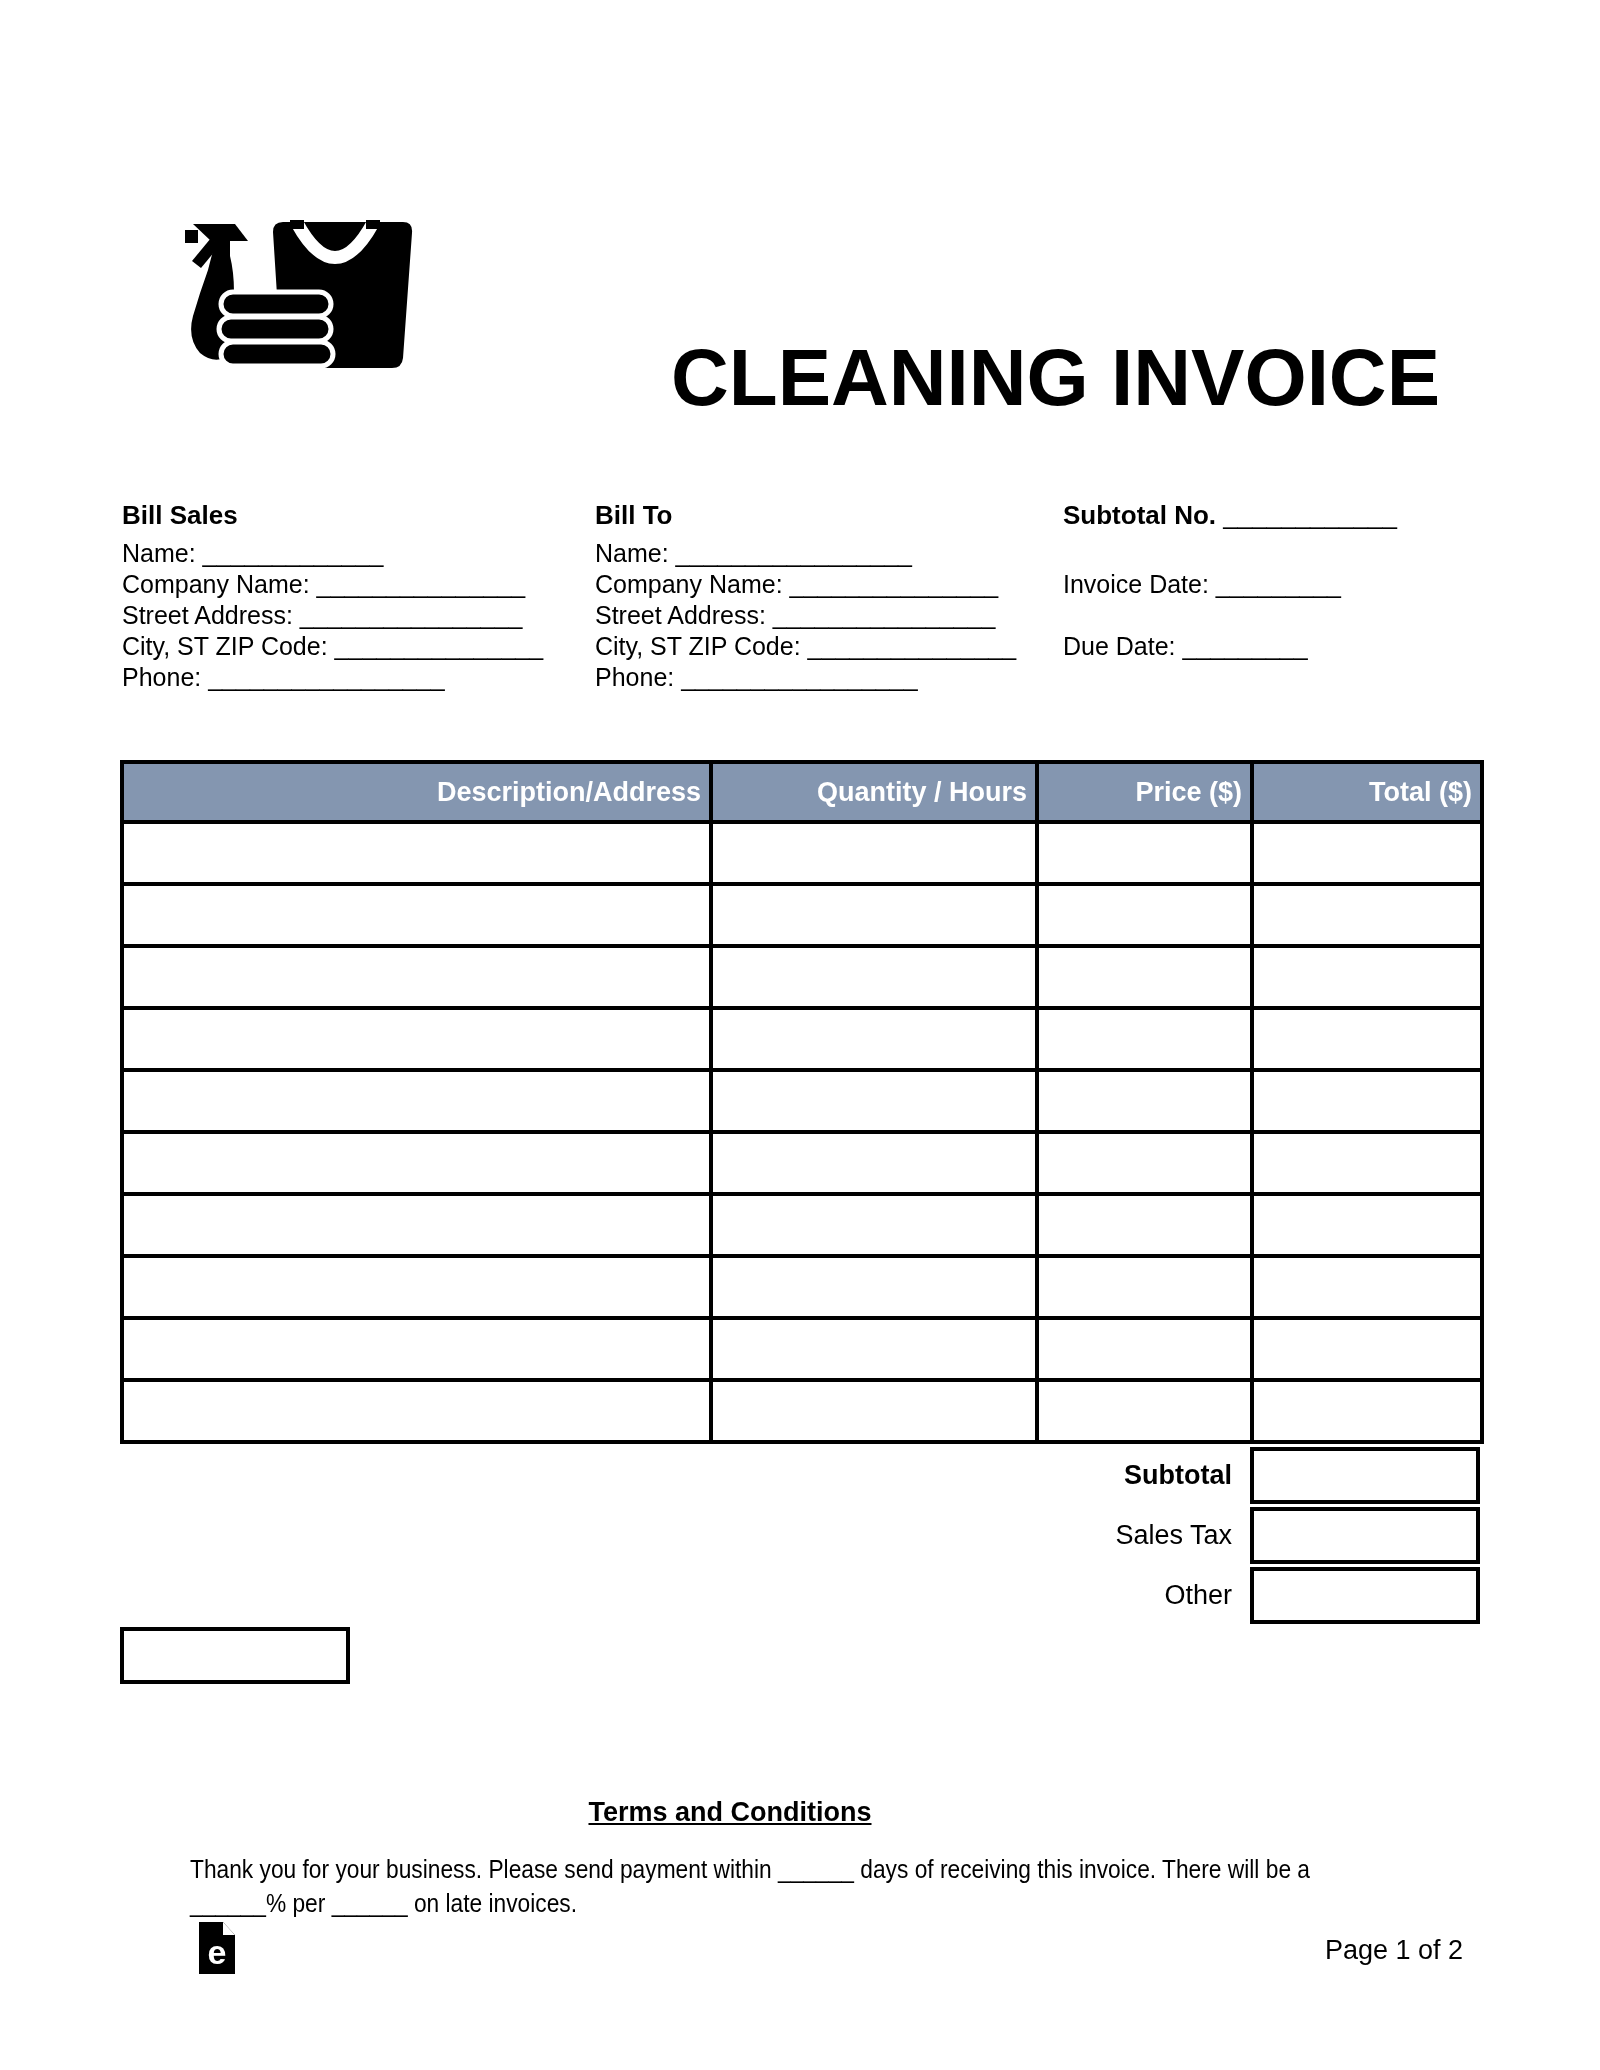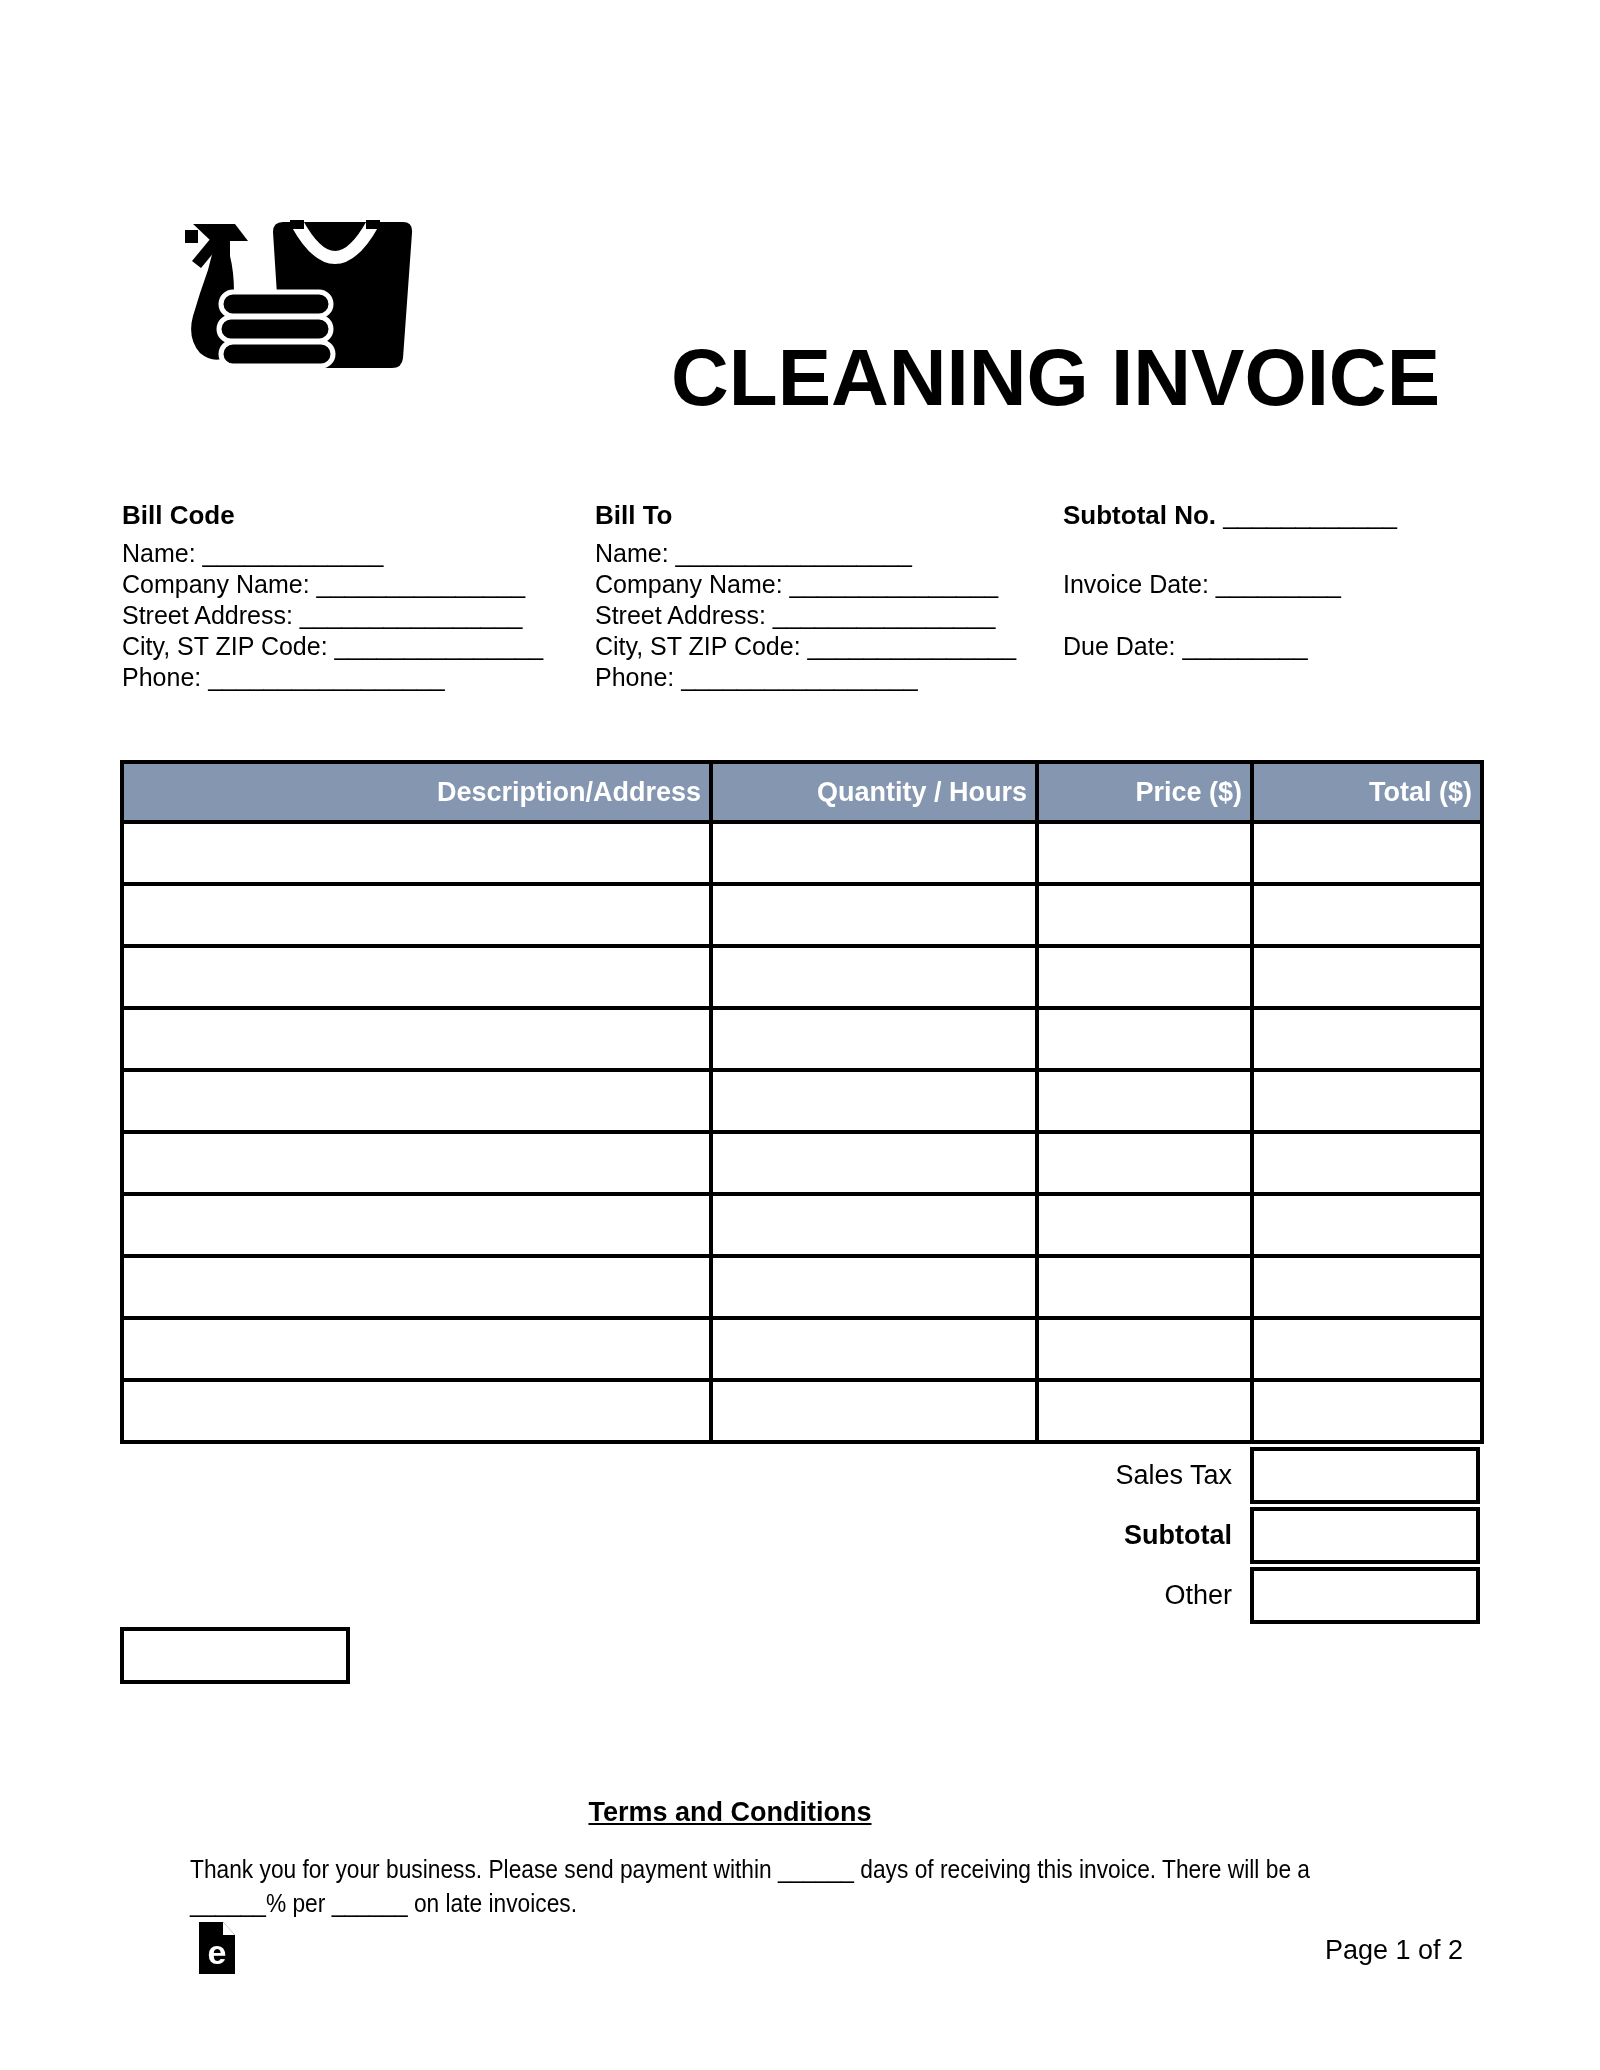--- a/index.html
+++ b/index.html
@@ -74,21 +74,21 @@
 
       <rect x="36" y="72" width="110" height="24" rx="12" fill="#000" stroke="#fff" stroke-width="5"></rect>
       <rect x="34" y="97" width="112" height="24" rx="12" fill="#000" stroke="#fff" stroke-width="5"></rect>
       <rect x="36" y="122" width="112" height="24" rx="12" fill="#000" stroke="#fff" stroke-width="5"></rect>
     </svg>
   </div>
 
   <div class="title">CLEANING INVOICE</div>
 
   <div class="info-col from">
-    <div class="col-heading">Bill Code</div>
+    <div class="col-heading">Bill Sales</div>
     <div>
         <div class="info-line">Name: _____________</div>
         <div class="info-line">Company Name: _______________</div>
         <div class="info-line">Street Address: ________________</div>
         <div class="info-line">City, ST ZIP Code: _______________</div>
         <div class="info-line">Phone: _________________</div>
       </div>
   </div>
 
   <div class="info-col to">
@@ -189,25 +189,25 @@
           <td></td>
           <td></td>
           <td></td>
           <td></td>
         </tr>
       </tbody>
   </table>
 
   <div class="totals-section">
       <div class="totals-row">
+        <div class="totals-label bold">Subtotal</div>
+        <div class="totals-box"></div>
+      </div>
+      <div class="totals-row">
         <div class="totals-label">Sales Tax</div>
-        <div class="totals-box"></div>
-      </div>
-      <div class="totals-row">
-        <div class="totals-label bold">Subtotal</div>
         <div class="totals-box"></div>
       </div>
       <div class="totals-row">
         <div class="totals-label">Other</div>
         <div class="totals-box"></div>
       </div>
       <div class="totals-row">
         <div class="totals-box"></div>
       </div>
     </div>

